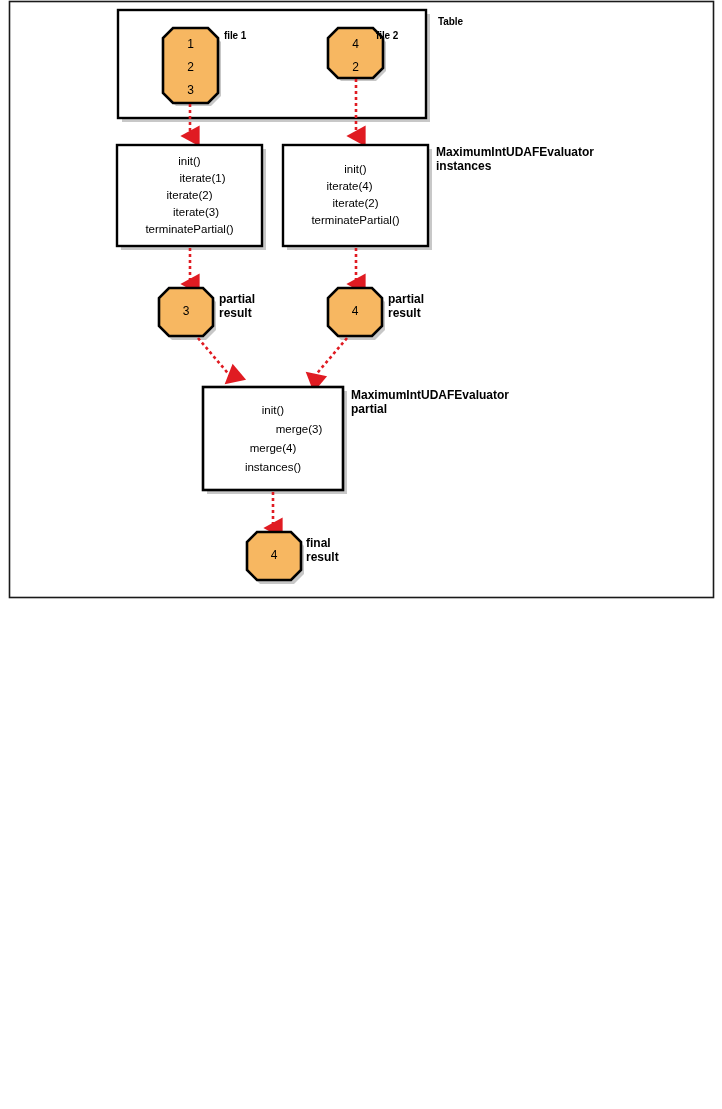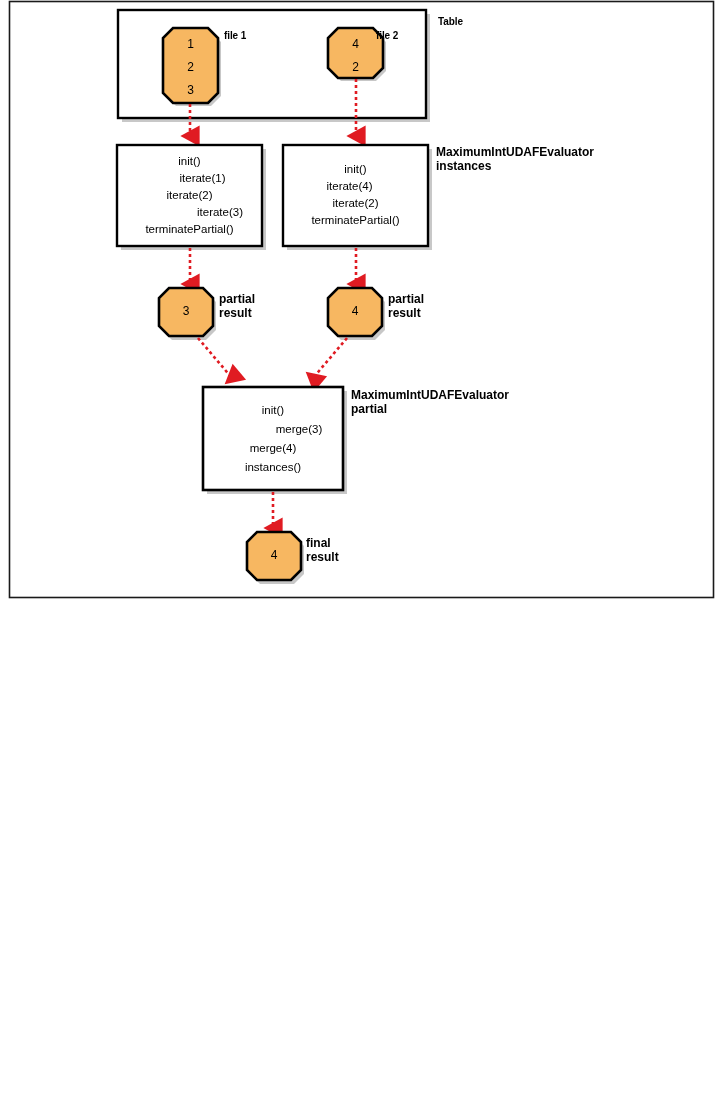--- a/index.html
+++ b/index.html
@@ -122,21 +122,21 @@
   <div class="lbl bold-label" style="left:376px; top:30px;">file 2</div>
   <div class="lbl chip-stack" style="left:328px; top:33px; width:55px;">4</div>
   <div class="lbl chip-stack" style="left:328px; top:56px; width:55px;">2</div>
 
   <div class="lbl side-label" style="left:436px; top:145px;">MaximumIntUDAFEvaluator</div>
   <div class="lbl side-label" style="left:436px; top:159px;">instances</div>
 
   <div class="lbl box-text" style="left:117px; top:153px; width:145px;">init()</div>
   <div class="lbl box-text" style="left:130px; top:170px; width:145px;">iterate(1)</div>
   <div class="lbl box-text" style="left:117px; top:187px; width:145px;">iterate(2)</div>
-  <div class="lbl box-text" style="left:117px; top:204px; width:158px;margin-left:24px;">iterate(3)</div>
+  <div class="lbl box-text" style="left:117px; top:204px; width:158px;">iterate(3)</div>
   <div class="lbl box-text" style="left:117px; top:221px; width:145px;">terminatePartial()</div>
 
   <div class="lbl box-text" style="left:283px; top:161px; width:145px;">init()</div>
   <div class="lbl box-text" style="left:283px; top:178px; width:133px;">iterate(4)</div>
   <div class="lbl box-text" style="left:283px; top:195px; width:145px;">iterate(2)</div>
   <div class="lbl box-text" style="left:283px; top:212px; width:145px;">terminatePartial()</div>
 
   <div class="lbl chip-num" style="left:159px; top:305px; width:54px;">3</div>
   <div class="lbl side-label" style="left:219px; top:292px;">partial</div>
   <div class="lbl side-label" style="left:219px; top:306px;">result</div>

